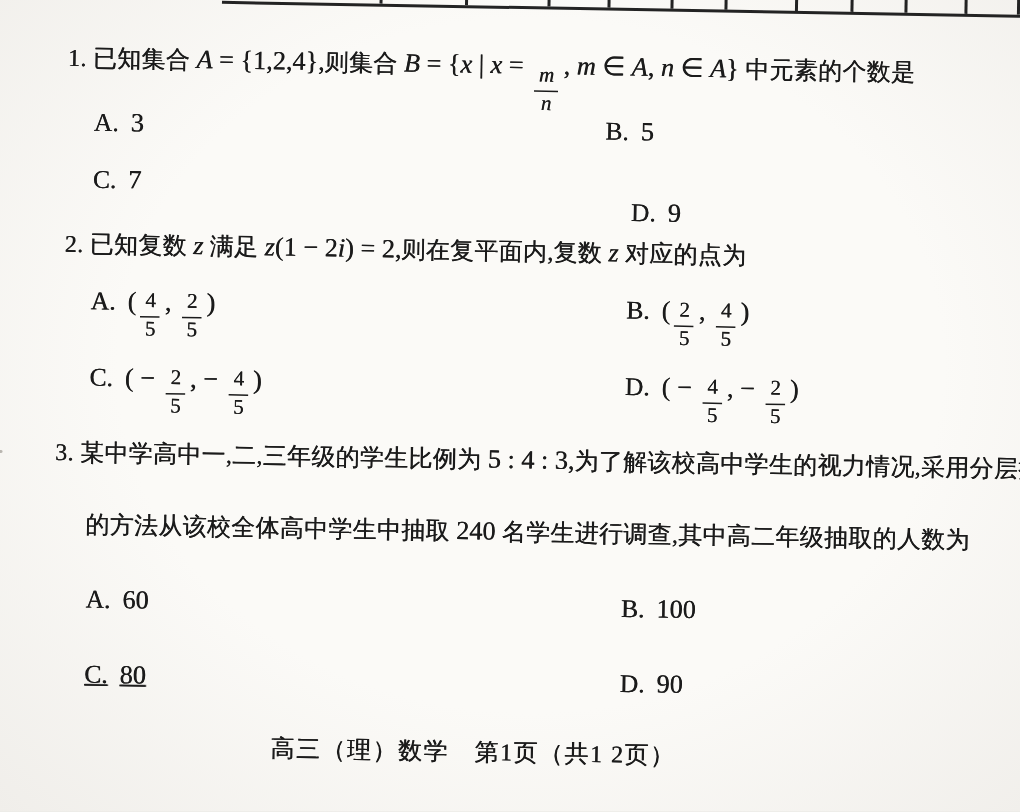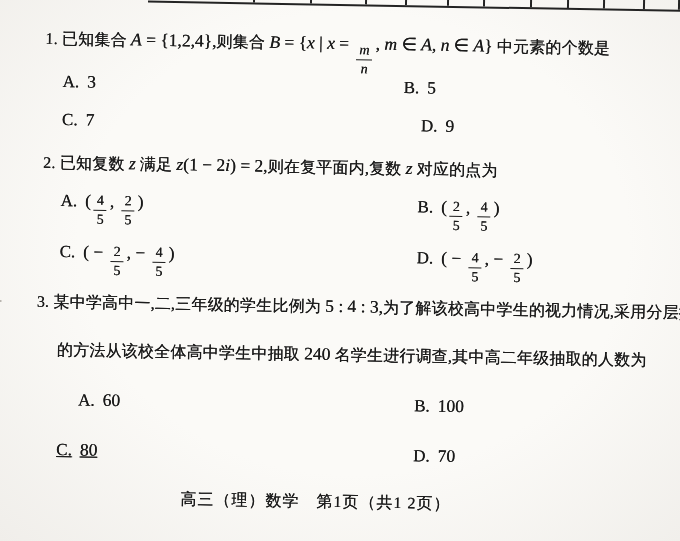--- a/index.html
+++ b/index.html
@@ -79,21 +79,21 @@
     <div class="stem tall" style="left:46px;top:17px;"><span>1. 已知集合 </span><span class="v">A</span><span class="m"> = {1,2,4},</span><span>则集合 </span><span class="v">B</span><span class="m"> = {</span><span class="v">x</span><span class="m"> | </span><span class="v">x</span><span class="m"> = </span><span class="frac"><span class="num">m</span><span class="den">n</span></span><span class="m">, </span><span class="v">m</span><span class="m"> ∈ </span><span class="v">A</span><span class="m">, </span><span class="v">n</span><span class="m"> ∈ </span><span class="v">A</span><span class="m">} </span><span>中元素的个数是</span></div>
     <div class="option" style="left:64px;top:70px;text-align:right;">
       <span class="opt-label">A.</span><span class="opt-content"><span class="m">3</span></span>
     </div>
     <div class="option" style="left:405px;top:70px;">
       <span class="opt-label">B.</span><span class="opt-content"><span class="m">5</span></span>
     </div>
     <div class="option" style="left:64px;top:108px;font-family:Liberation Serif, serif;">
       <span class="opt-label">C.</span><span class="opt-content"><span class="m">7</span></span>
     </div>
-    <div class="option" style="left:423px;top:108px;">
+    <div class="option" style="left:423px;top:124px;">
       <span class="opt-label">D.</span><span class="opt-content"><span class="m">9</span></span>
     </div>
   </div>
 
   <div>
     <div class="stem mid" style="left:46px;top:146px;"><span>2. 已知复数 </span><span class="v">z</span><span> 满足 </span><span class="v">z</span><span class="m">(1 − 2</span><span class="v">i</span><span class="m">) = 2,</span><span>则在复平面内,复数 </span><span class="v">z</span><span> 对应的点为</span></div>
     <div class="option frow" style="left:64px;top:179px;">
       <span class="opt-label">A.</span><span class="opt-content"><span class="m">(</span><span class="frac"><span class="num">4</span><span class="den">5</span></span><span class="m">, </span><span class="frac"><span class="num">2</span><span class="den">5</span></span><span class="m">)</span></span>
     </div>
     <div class="option frow" style="left:421px;top:179px;">
@@ -103,31 +103,31 @@
       <span class="opt-label">C.</span><span class="opt-content"><span class="m">( − </span><span class="frac"><span class="num">2</span><span class="den">5</span></span><span class="m">, − </span><span class="frac"><span class="num">4</span><span class="den">5</span></span><span class="m">)</span></span>
     </div>
     <div class="option frow" style="left:421px;top:230px;">
       <span class="opt-label">D.</span><span class="opt-content"><span class="m">( − </span><span class="frac"><span class="num">4</span><span class="den">5</span></span><span class="m">, − </span><span class="frac"><span class="num">2</span><span class="den">5</span></span><span class="m">)</span></span>
     </div>
   </div>
 
   <div>
     <div class="stem" style="left:42px;top:288px;"><span>3. 某中学高中一,二,三年级的学生比例为 </span><span class="m">5 : 4 : 3,</span><span>为了解该校高中学生的视力情况,采用分层抽样</span></div>
     <div class="stem" style="left:63px;top:336px;"><span>的方法从该校全体高中学生中抽取 </span><span class="m">240</span><span> 名学生进行调查,其中高二年级抽取的人数为</span></div>
-    <div class="option" style="left:64px;top:388px;margin-left:21px;">
+    <div class="option" style="left:64px;top:388px;">
       <span class="opt-label">A.</span><span class="opt-content"><span class="m">60</span></span>
     </div>
     <div class="option" style="left:421px;top:388px;text-align:center;">
       <span class="opt-label">B.</span><span class="opt-content"><span class="m">100</span></span>
     </div>
     <div class="option" style="left:64px;top:438px;text-decoration:underline;">
       <span class="opt-label">C.</span><span class="opt-content"><span class="m">80</span></span>
     </div>
     <div class="option" style="left:421px;top:438px;">
-      <span class="opt-label">D.</span><span class="opt-content"><span class="m">70</span></span>
+      <span class="opt-label">D.</span><span class="opt-content"><span class="m">90</span></span>
     </div>
   </div>
 
   <div class="footer">高三（理）数学　第1页（共1 2页）</div>
 
   <div class="speck" style="left:1px;top:300px;width:6px;height:2px;"></div>
 
 </div>
 
 </body></html>

